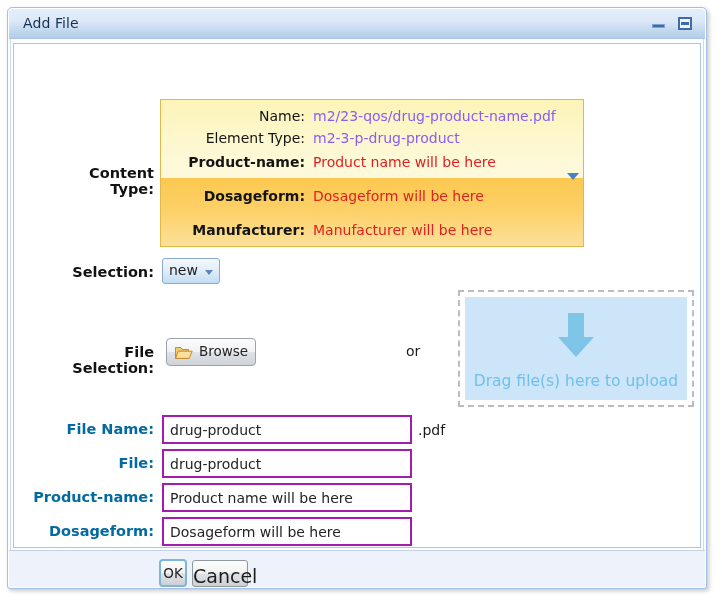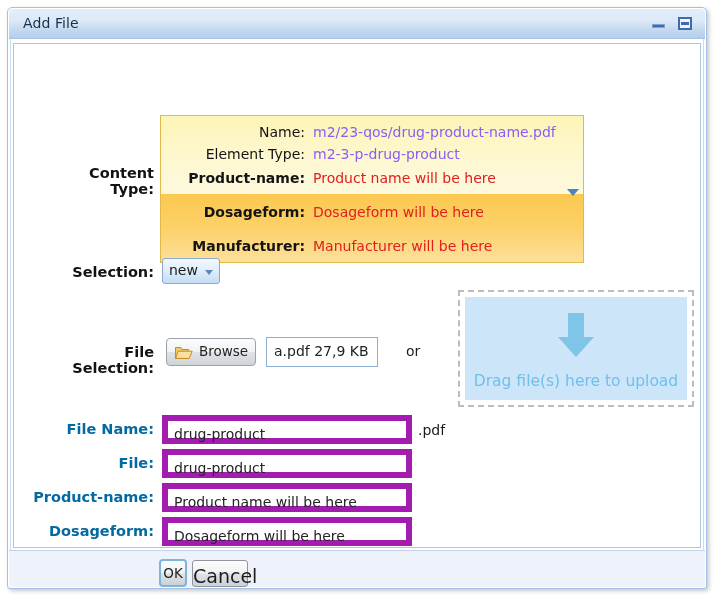--- a/index.html
+++ b/index.html
@@ -96,21 +96,20 @@
     color: #121212;
   }
 
   #content-type-panel {
     position: absolute;
     left: 146px; top: 55px;
     width: 424px; height: 148px;
     border: 1px solid #e0b94a;
     background: #fdf6c8;
     overflow: hidden;
-    margin-top: 16px;
   }
   #ct-upper {
     position: absolute;
     left: 0; top: 0; right: 0;
     height: 78px;
     background: linear-gradient(to bottom, #fdf4b8 0%, #fdf8d2 60%, #fdf9dc 100%);
   }
   #ct-lower {
     position: absolute;
     left: 0; top: 78px; right: 0; bottom: 0;
@@ -285,21 +284,21 @@
     font-weight: bold;
     color: #0369a1;
     white-space: nowrap;
   }
   .form-input {
     position: absolute;
     left: 148px;
     top: 0;
     width: 250px;
     height: 29px;
-    border: 6px solid #a21caf;
+    border: 2px solid #a21caf;
     background: #ffffff;
     cursor: text;
   }
   .form-input .val {
     position: absolute;
     left: 6px; top: 5px;
     font-size: 14px;
     color: #242424;
     white-space: nowrap;
   }
@@ -416,23 +415,20 @@
     <div id="browse-button">
       <span id="browse-icon">
         <svg width="18" height="15" viewBox="0 0 18 15">
           <path d="M0.5 2.5 L0.5 13.5 L13.5 13.5 L13.5 4.5 L7.2 4.5 L6.0 2.5 Z" fill="#f3c96a" stroke="#c98b22" stroke-width="1"></path>
           <path d="M3.2 6.2 L17.2 6.2 L14.2 13.4 L0.6 13.4 Z" fill="#fbe0a0" stroke="#c98b22" stroke-width="1"></path>
         </svg>
       </span>
       <span id="browse-label">Browse</span>
     </div>
 
-    <div id="file-info-field">
-      <span id="file-info-value">a.pdf 27,9 KB</span>
-    </div>
 
     <div id="or-text">or</div>
 
     <div id="dropzone">
       <div id="dropzone-fill">
         <span id="dropzone-arrow">
           <svg width="44" height="48" viewBox="0 0 44 48">
             <path d="M14 2 L30 2 L30 26 L40 26 L22 46 L4 26 L14 26 Z" fill="#7ec5e8"></path>
           </svg>
         </span>

